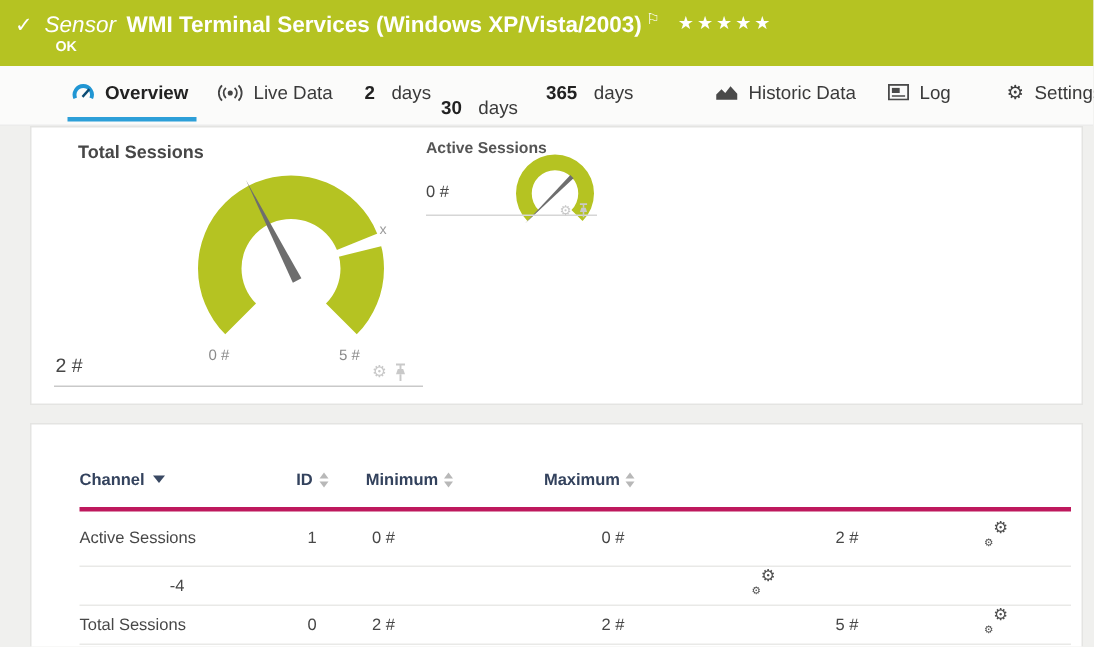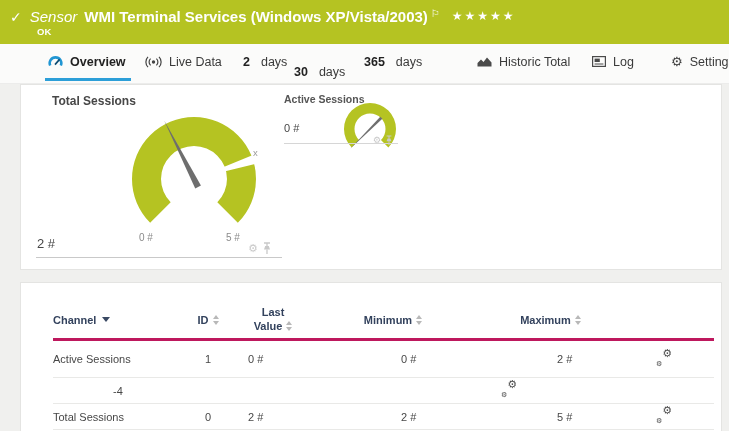--- a/index.html
+++ b/index.html
@@ -112,21 +112,21 @@
     <span>days</span>
   </div>
   <div class="tab t4">
     <b>365</b>
     <span>days</span>
   </div>
   <div class="tab t5">
     <svg width="15" height="11" viewBox="0 0 15 11">
       <path d="M0.5 10.5 V7 L4 3.5 L6.5 6 L10 1.5 L14.5 6.5 V10.5 Z" fill="#4a4a4a"></path>
     </svg>
-    <span>Historic Total</span>
+    <span>Historic Data</span>
   </div>
   <div class="tab t6">
     <svg width="14" height="11" viewBox="0 0 14 11">
       <rect x="0.6" y="0.6" width="12.8" height="9.8" fill="none" stroke="#4a4a4a" stroke-width="1.2"></rect>
       <rect x="2.6" y="2.6" width="5.2" height="3.4" fill="#4a4a4a"></rect>
       <line x1="2.6" y1="8" x2="11.4" y2="8" stroke="#4a4a4a" stroke-width="1"></line>
     </svg>
     <span>Log</span>
   </div>
   <div class="tab t7">
@@ -181,32 +181,20 @@
         <span class="desc"></span>
       </div>
       <div class="hcell">
         <span>ID</span>
         <span class="sort">
             <i class="tu"></i>
             <i class="td"></i>
           </span>
       </div>
       <div class="hcell">
-        <span class="h-stack">
-          <span>Last</span>
-          <span class="line2">
-            <span>Value</span>
-            <span class="sort">
-                <i class="tu"></i>
-                <i class="td"></i>
-              </span>
-          </span>
-        </span>
-      </div>
-      <div class="hcell">
         <span>Minimum</span>
         <span class="sort">
             <i class="tu"></i>
             <i class="td"></i>
           </span>
       </div>
       <div class="hcell">
         <span>Maximum</span>
         <span class="sort">
             <i class="tu"></i>

